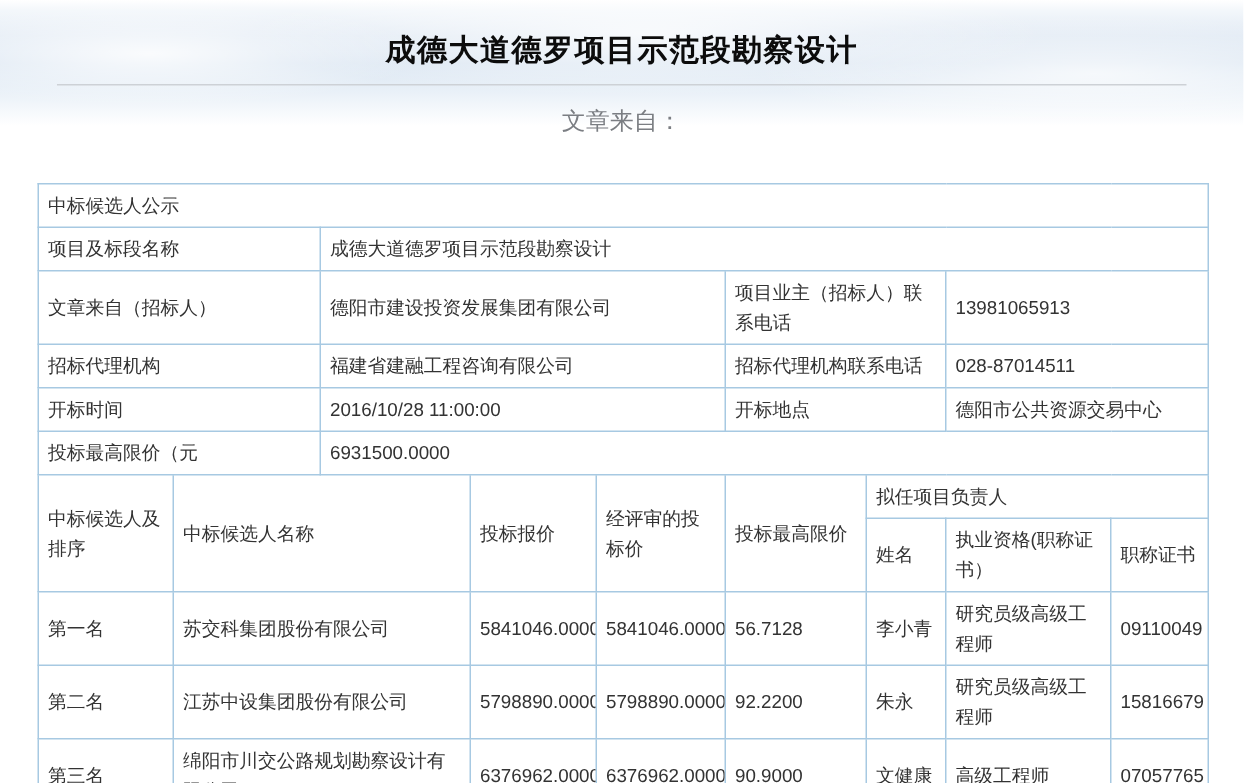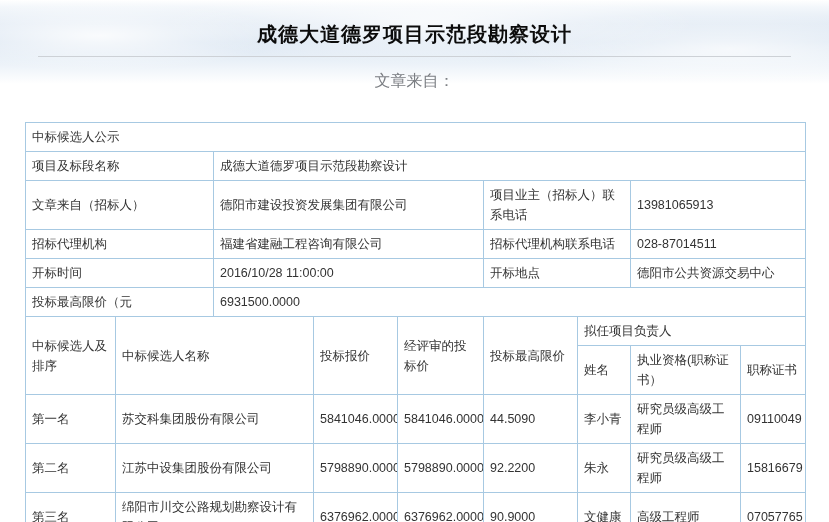--- a/index.html
+++ b/index.html
@@ -131,21 +131,21 @@
       <tr>
         <td>姓名</td>
         <td>执业资格(职称证书）</td>
         <td>职称证书</td>
       </tr>
       <tr>
         <td>第一名</td>
         <td colspan="2">苏交科集团股份有限公司</td>
         <td class="num">5841046.0000</td>
         <td class="num">5841046.0000</td>
-        <td class="num">44.5090</td>
+        <td class="num">56.7128</td>
         <td>李小青</td>
         <td>研究员级高级工程师</td>
         <td class="num">09110049</td>
       </tr>
       <tr>
         <td>第二名</td>
         <td colspan="2">江苏中设集团股份有限公司</td>
         <td class="num">5798890.0000</td>
         <td class="num">5798890.0000</td>
         <td class="num">92.2200</td>

